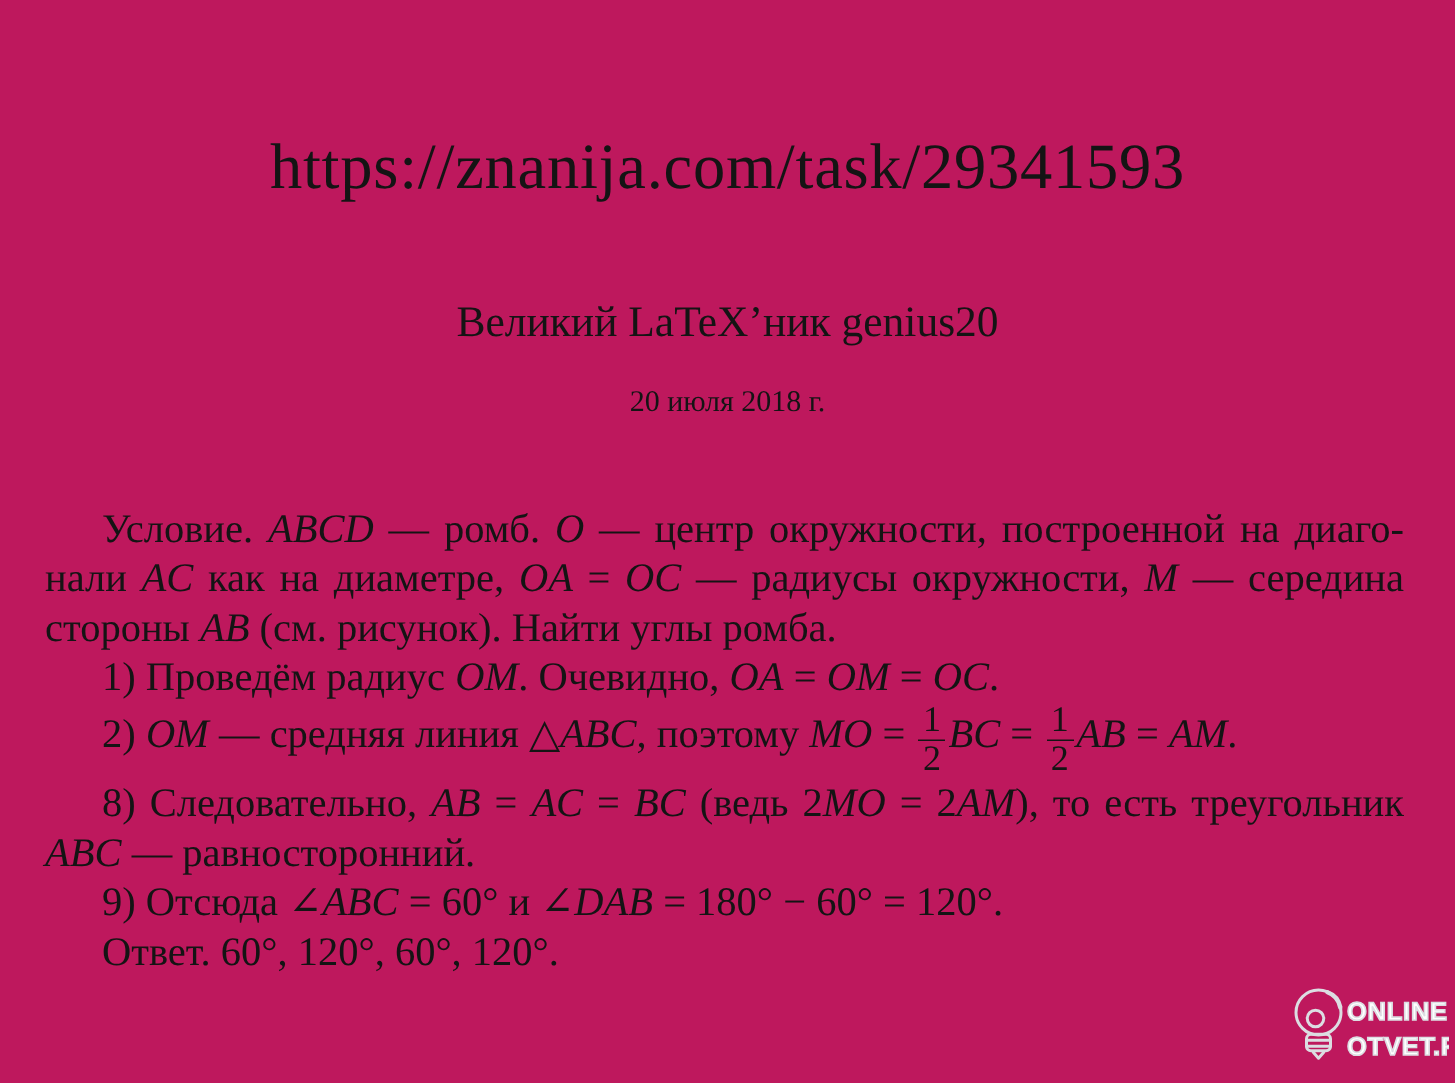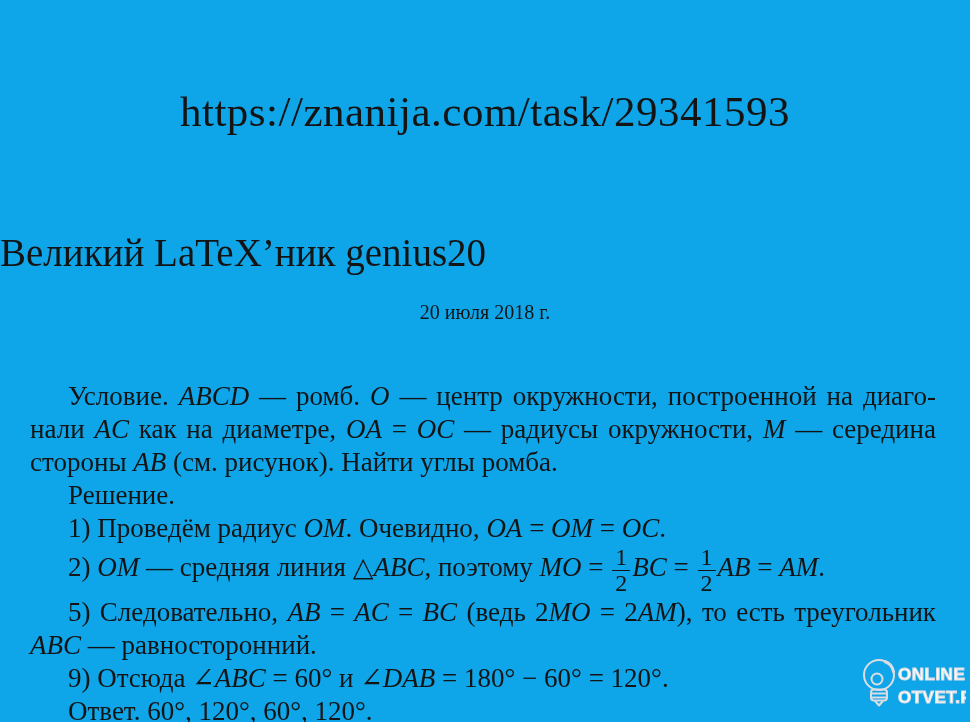--- a/index.html
+++ b/index.html
@@ -1,37 +1,37 @@
 <!DOCTYPE html>
 <html><head>
 <meta charset="utf-8">
 <style>
   html, body { margin: 0; padding: 0; background: #ffffff; }
   .page {
     position: relative;
     width: 970px;
     height: 722px;
-    background: #0ea5e9;
+    background: #be185d;
     overflow: hidden;
     color: #141414;
     font-family: "Liberation Serif", "DejaVu Serif", "DejaVu Sans", serif;
   }
   .title {
     margin: 0;
     padding-top: 86px;
     font-size: 43px;
     font-weight: normal;
     text-align: center;
     line-height: 1.2;
     letter-spacing: 0.5px;
   }
   .author {
-    margin-top: 92px;
-    font-size: 39px;
-    text-align: left;
+    margin-top: 60px;
+    font-size: 29px;
+    text-align: center;
     line-height: 1.2;
   }
   .date {
     margin-top: 24px;
     font-size: 20px;
     text-align: center;
     line-height: 1.2;
   }
   .body {
     margin-top: 56px;
@@ -85,27 +85,26 @@
   <h1 class="title">https://znanija.com/task/29341593</h1>
 
   <div class="author">Великий LaTeX’ник genius20</div>
 
   <div class="date">20 июля 2018 г.</div>
 
   <div class="body">
 
     <p><span class="b">Условие. </span><span class="m">ABCD</span><span> — ромб. </span><span class="m">O</span><span> — центр окружности, построенной на диаго­нали </span><span class="m">AC</span><span> как на диаметре, </span><span class="m">OA</span><span> = </span><span class="m">OC</span><span> — радиусы окружности, </span><span class="m">M</span><span> — середина стороны </span><span class="m">AB</span><span> (см. рисунок). Найти углы ромба.</span></p>
 
-    <p><span class="b">Решение.</span></p>
 
     <p><span>1) Проведём радиус </span><span class="m">OM</span><span>. Очевидно, </span><span class="m">OA</span><span> = </span><span class="m">OM</span><span> = </span><span class="m">OC</span><span>.</span></p>
 
     <p><span>2) </span><span class="m">OM</span><span> — средняя линия △</span><span class="m">ABC</span><span>, поэтому </span><span class="m">MO</span><span> = </span><span class="frac"><span class="fnum">1</span><span class="fden">2</span></span><span class="m">BC</span><span> = </span><span class="frac"><span class="fnum">1</span><span class="fden">2</span></span><span class="m">AB</span><span> = </span><span class="m">AM</span><span>.</span></p>
 
-    <p><span>5) Следовательно, </span><span class="m">AB</span><span> = </span><span class="m">AC</span><span> = </span><span class="m">BC</span><span> (ведь 2</span><span class="m">MO</span><span> = 2</span><span class="m">AM</span><span>), то есть тре­угольник </span><span class="m">ABC</span><span> — равносторонний.</span></p>
+    <p><span>8) Следовательно, </span><span class="m">AB</span><span> = </span><span class="m">AC</span><span> = </span><span class="m">BC</span><span> (ведь 2</span><span class="m">MO</span><span> = 2</span><span class="m">AM</span><span>), то есть тре­угольник </span><span class="m">ABC</span><span> — равносторонний.</span></p>
 
     <p><span>9) Отсюда ∠</span><span class="m">ABC</span><span> = 60° и ∠</span><span class="m">DAB</span><span> = 180° − 60° = 120°.</span></p>
 
     <p><span class="b">Ответ.</span><span> 60°, 120°, 60°, 120°.</span></p>
 
   </div>
 
   <div class="watermark">
     <svg width="112" height="58" viewBox="0 0 112 58">
       <g stroke="#dcdde2" fill="none" stroke-width="2" stroke-linecap="round" stroke-linejoin="round">

